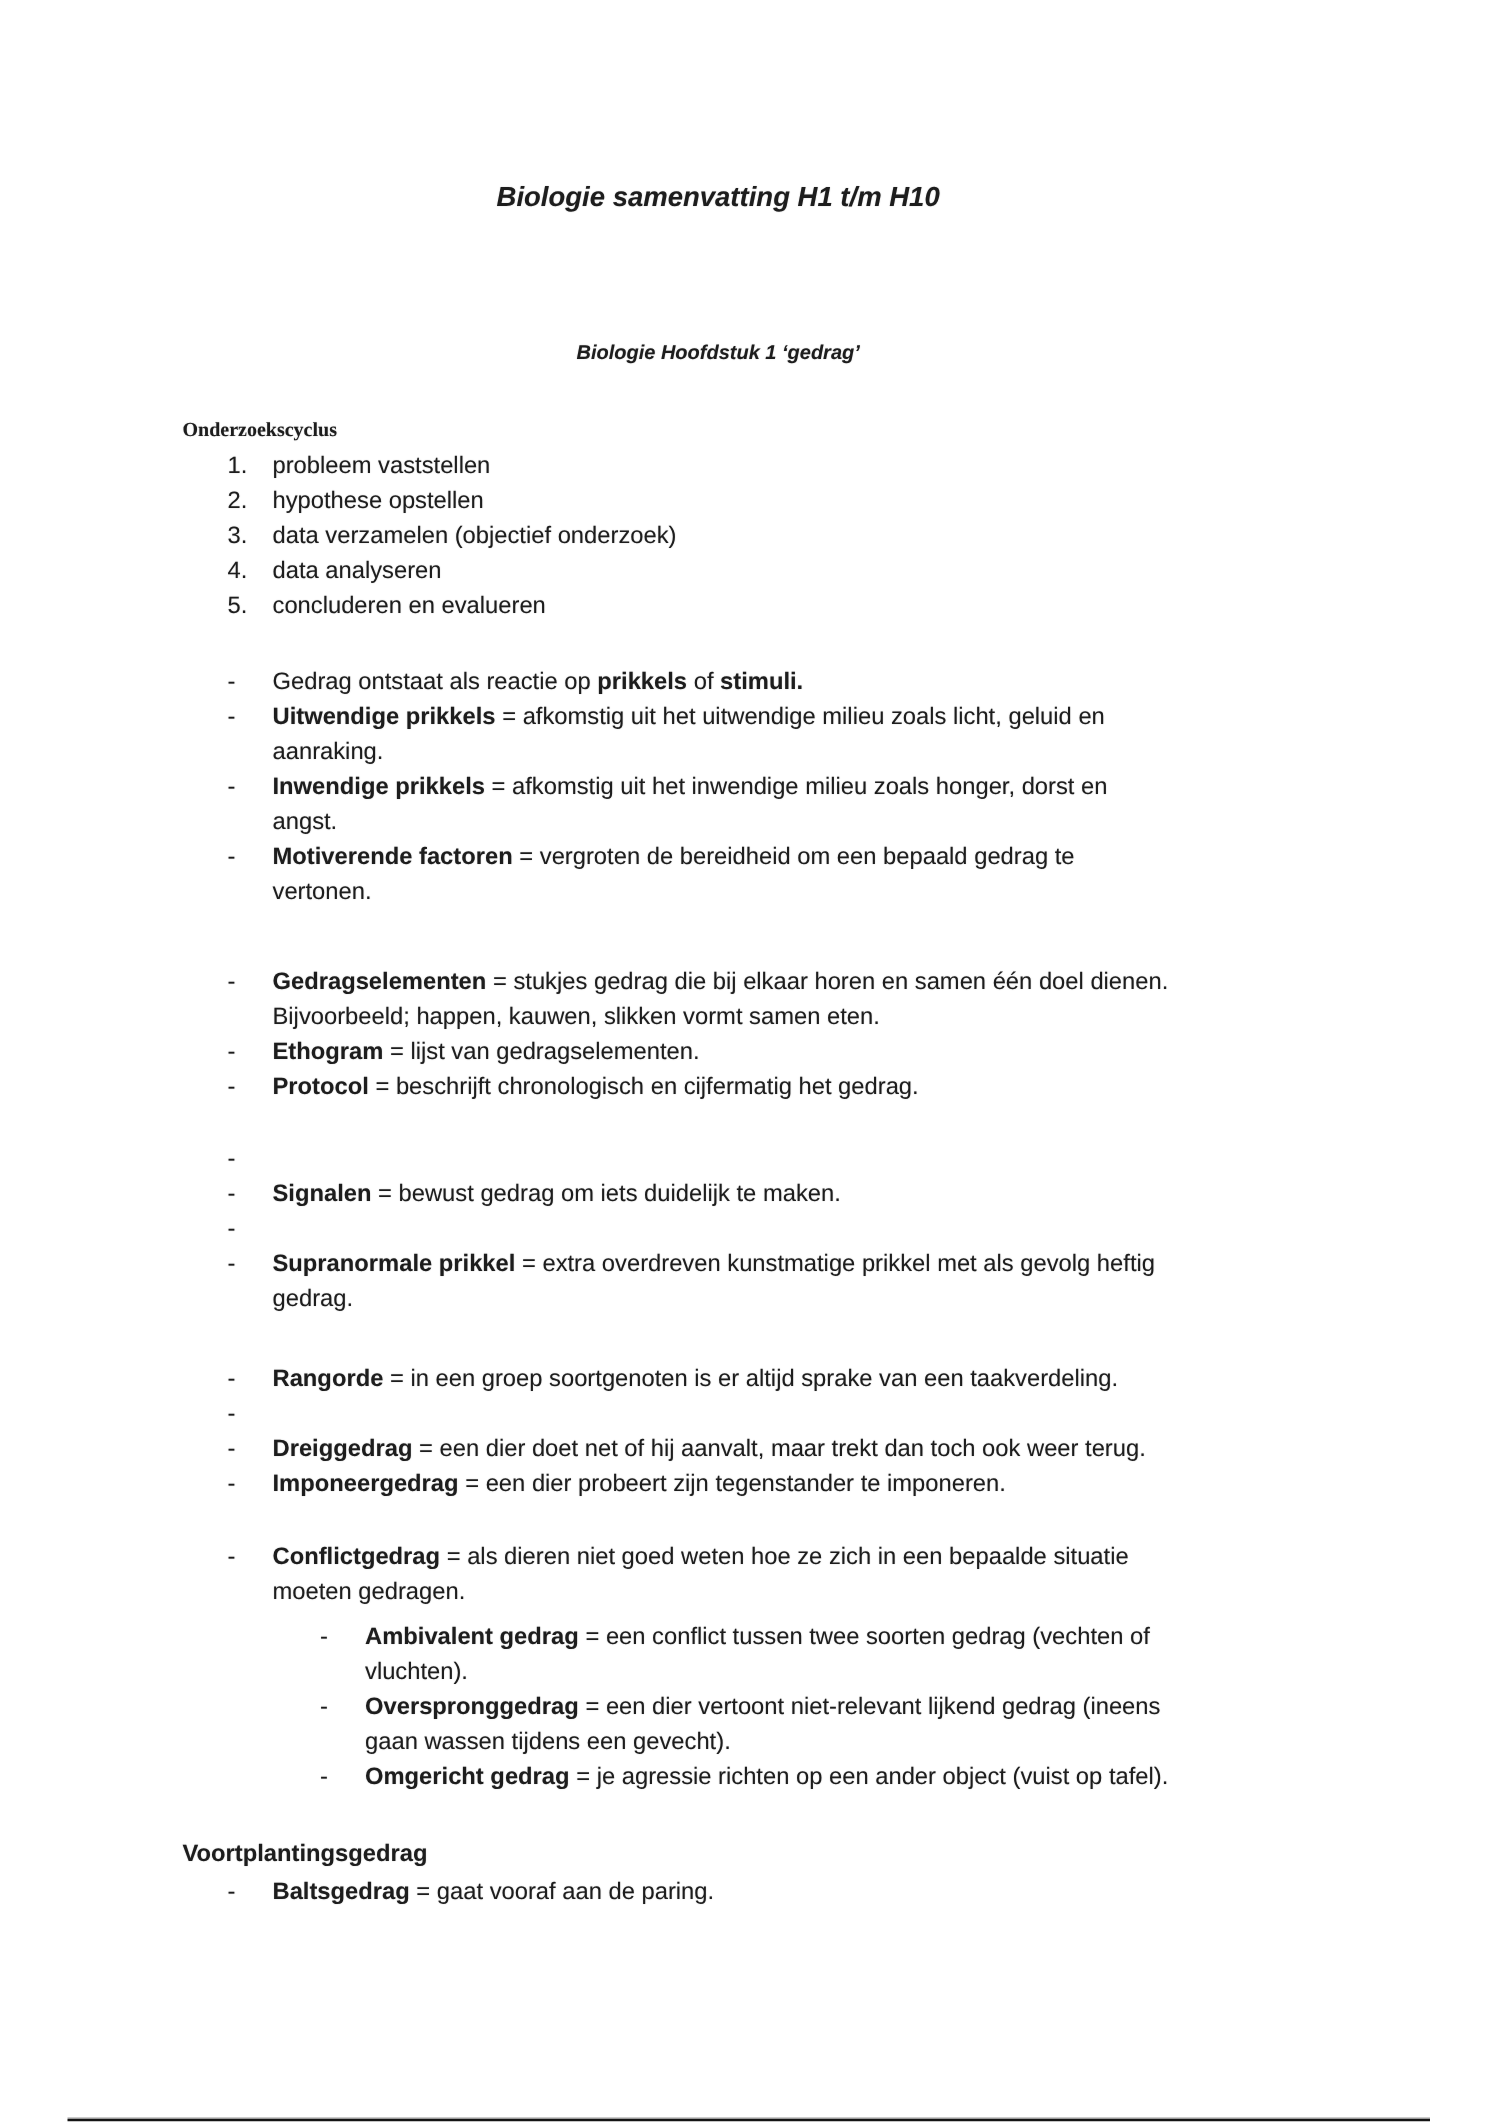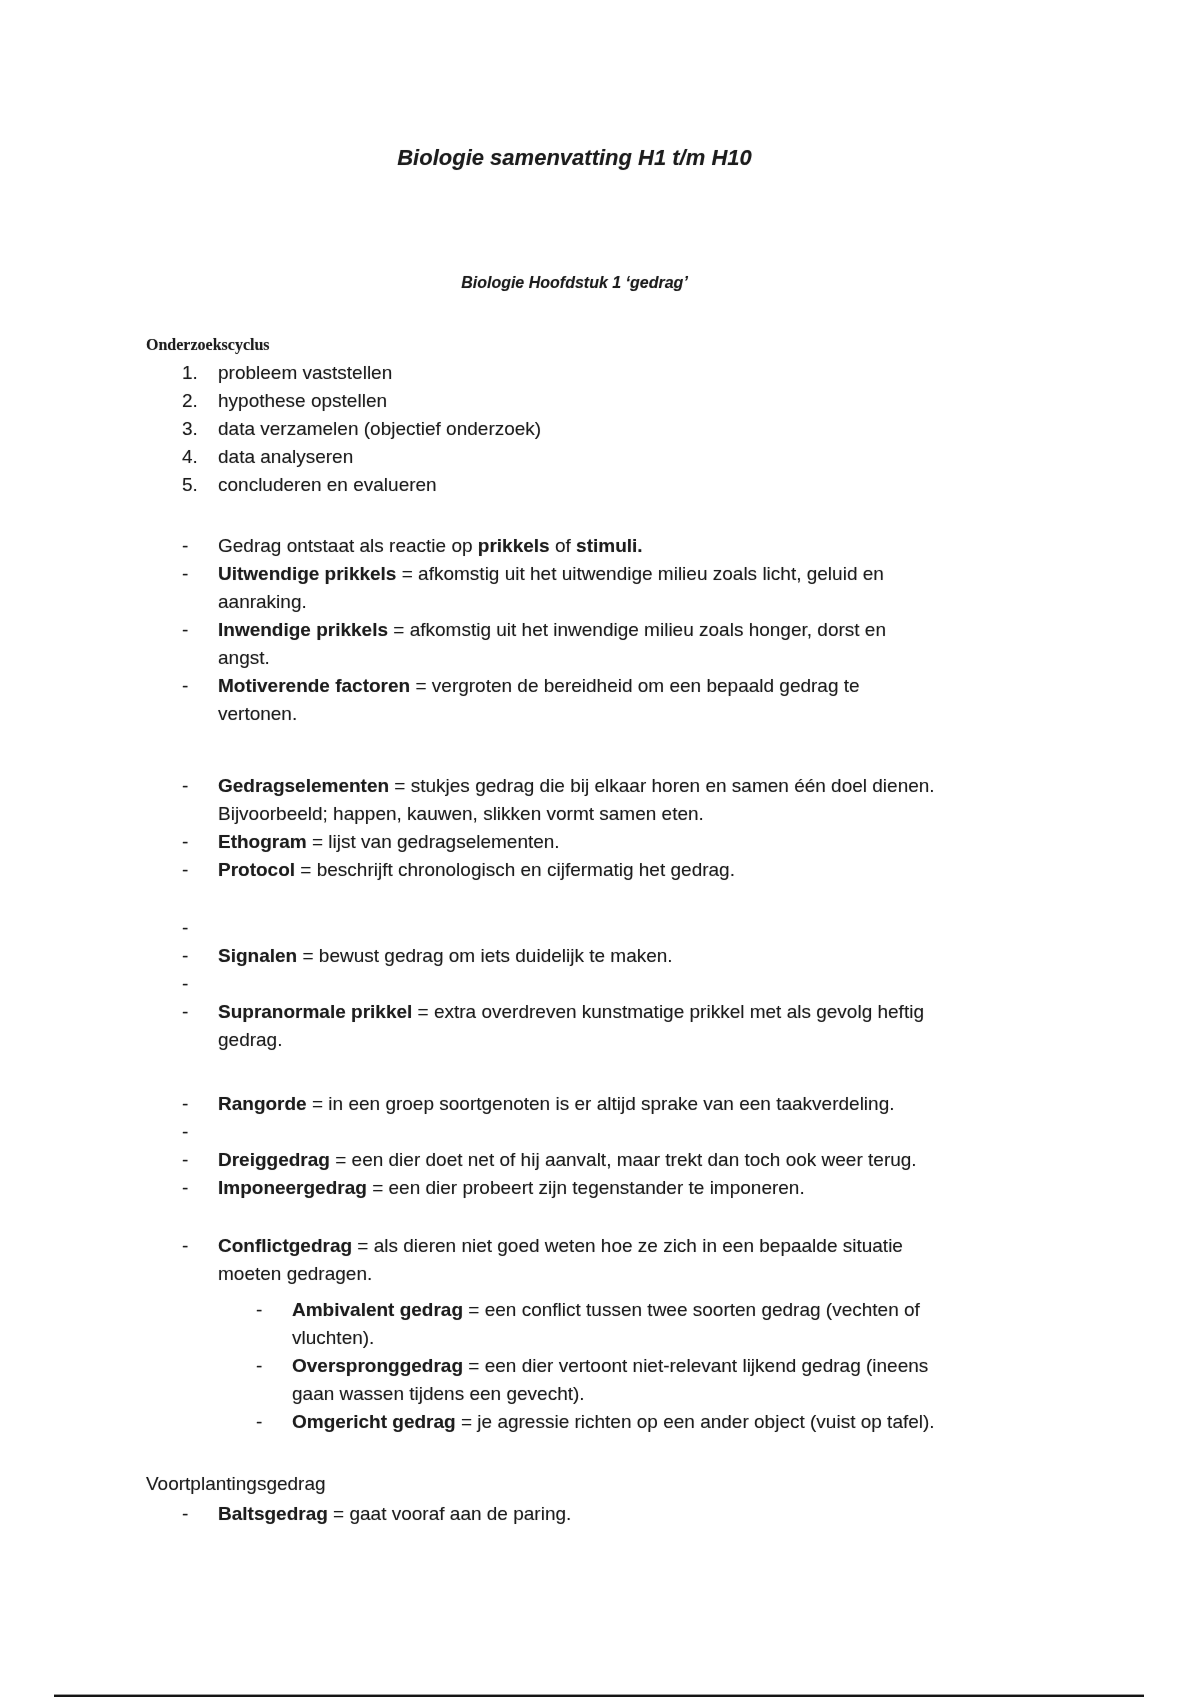--- a/index.html
+++ b/index.html
@@ -38,21 +38,21 @@
   .item.sub-start{margin-top:8px;}
 
   #groups .group:nth-child(1){margin-top:33px;}
   #groups .group:nth-child(2){margin-top:44px;}
   #groups .group:nth-child(3){margin-top:30px;}
   #groups .group:nth-child(4){margin-top:36px;}
   #groups .group:nth-child(5){margin-top:30px;}
 
   .subsection-heading{
     margin:34px 0 0 146px;
-    font-size:19px;line-height:28px;font-weight:normal;
+    font-size:19px;line-height:28px;font-weight:bold;
   }
   #final-group{margin-top:2px;}
 
   .bottom-rule{
     position:absolute;left:54px;top:1694px;width:1090px;height:3px;
     background:linear-gradient(#9a9a9a 0 1px,#141414 1px 100%);
   }
 </style>
 </head>
 <body>

